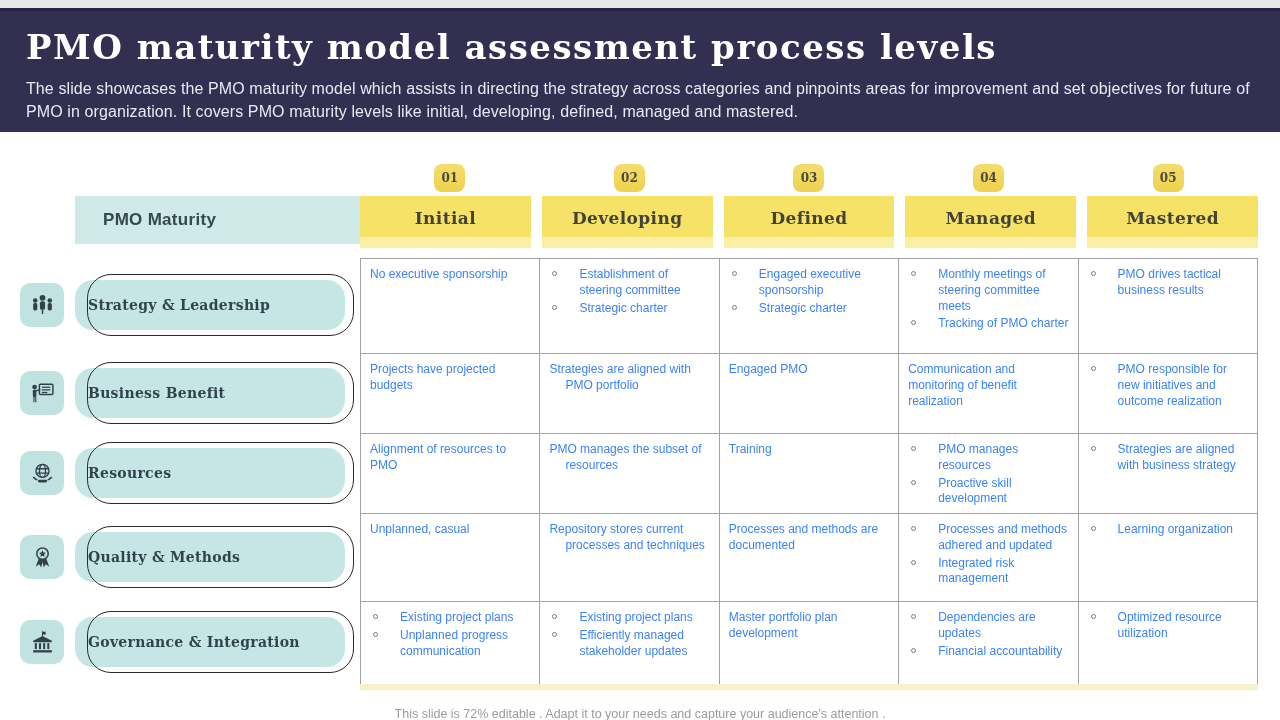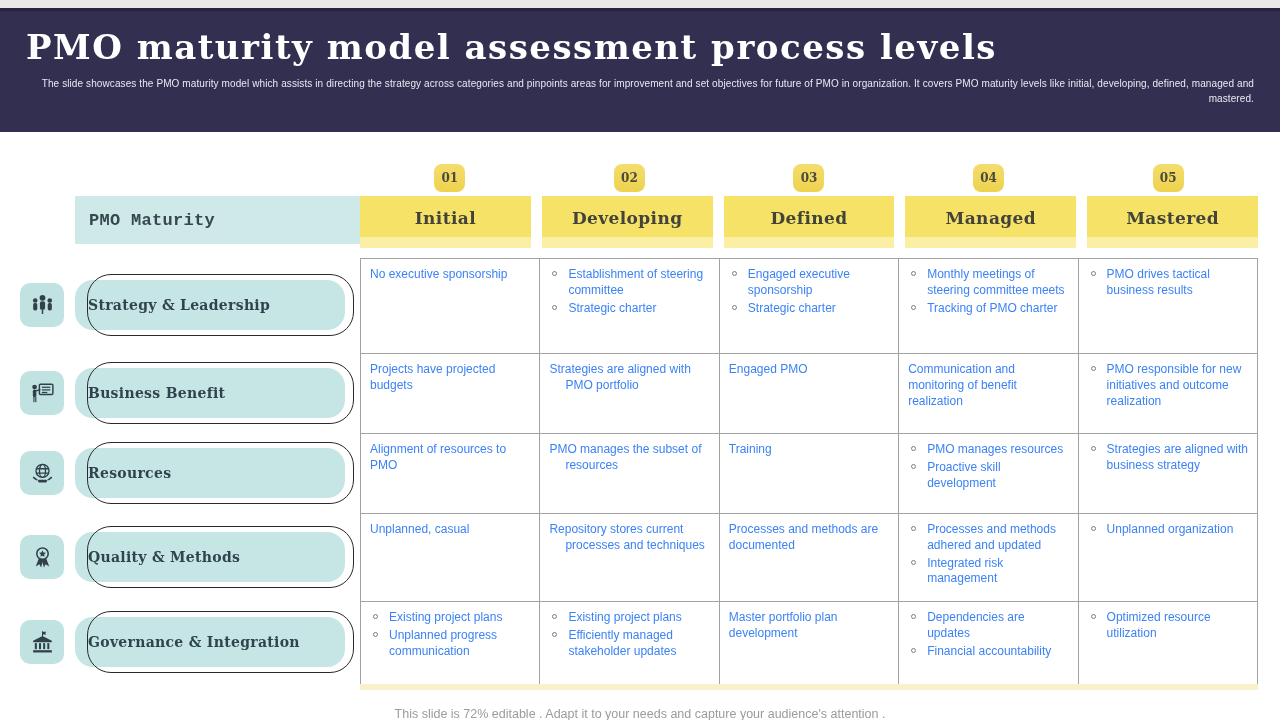--- a/index.html
+++ b/index.html
@@ -13,39 +13,39 @@
     position:absolute; left:0; top:0; width:1280px; height:124px;
     background:#322f51; border-top:3px solid #262343;
   }
   .slide-title {
     position:absolute; left:26px; top:16px; color:#ffffff;
     font-family:"DejaVu Serif","Liberation Serif",serif;
     font-weight:bold; font-size:34px; letter-spacing:1.5px; white-space:nowrap;
   }
   .slide-subtitle {
     position:absolute; left:26px; top:66px; width:1228px;
-    color:#e9e9f2; font-size:10px; line-height:1.45; letter-spacing:0.1px;text-align:right;
+    color:#e9e9f2; font-size:16px; line-height:1.45; letter-spacing:0.1px;
   }
   
   .badges {
     position:absolute; left:360px; top:155px; width:898px; height:30px;
     display:grid; grid-template-columns:repeat(5,1fr); justify-items:center; align-items:center;
   }
   .badge {
     width:31px; height:28px; border-radius:8px;
     background:linear-gradient(to bottom,#f4dd6d 0%,#eed24e 100%);
     display:flex; align-items:center; justify-content:center;
     font-family:"DejaVu Serif","Liberation Serif",serif; font-weight:bold;
     font-size:12px; color:#4b4b3a;
   }
   
   .corner-cell {
     position:absolute; left:75px; top:188px; width:313px; height:48px;
-    background:#cfe9e8; display:flex; align-items:center; padding-left:14px;
-    font-family:Liberation Mono, monospace; font-weight:bold;
+    background:#cfe9e8; display:flex; align-items:center; padding-left:28px;
+    font-family:Liberation Sans, sans-serif; font-weight:bold;
     font-size:17px; color:#35474f; letter-spacing:0.3px;
   }
   .colheads {
     position:absolute; left:360px; top:188px; width:898px; height:52px;
     display:grid; grid-template-columns:repeat(5,1fr); column-gap:11px;
   }
   .colhead {
     background:linear-gradient(to bottom,#f7e268 0%,#f7e268 79%,#fbefa6 79%,#fbefa6 100%);
     display:flex; align-items:center; justify-content:center;
     font-family:"DejaVu Serif","Liberation Serif",serif; font-weight:bold;
@@ -58,21 +58,21 @@
     grid-template-rows:95px 80px 80px 88px 83px;
     border-top:1px solid #a2a2a2; border-left:1px solid #a2a2a2;
   }
   .cell {
     border-right:1px solid #a2a2a2; border-bottom:1px solid #a2a2a2;
     padding:8px 8px 6px 9px; color:#3b82f6; font-size:12px; line-height:1.32;
     overflow:hidden;
   }
   .cell-text { }
   .cell-text.hang { padding-left:16px; text-indent:-16px; }
-  .bullet-item { display:flex; gap:11px; margin-bottom:2px; }
+  .bullet-item { display:flex; gap:22px; margin-bottom:2px; }
   .bullet-dot {
     flex:none; width:5px; height:5px; border:1px solid #7c7c7c; border-radius:50%;
     margin-top:4px; margin-left:3px;
   }
   .bottom-strip {
     position:absolute; left:360px; top:676px; width:898px; height:6px;
     background:#f8f1c9;
   }
   
   .icon-tile {
@@ -221,21 +221,21 @@
           <span>Processes and methods adhered and updated</span>
         </div>
         <div class="bullet-item">
           <span class="bullet-dot"></span>
           <span>Integrated risk management</span>
         </div>
       </div>
       <div class="cell">
         <div class="bullet-item">
           <span class="bullet-dot"></span>
-          <span>Unplanned organization</span>
+          <span>Learning organization</span>
         </div>
       </div>
       <div class="cell">
         <div class="bullet-item">
           <span class="bullet-dot"></span>
           <span>Existing project plans</span>
         </div>
         <div class="bullet-item">
           <span class="bullet-dot"></span>
           <span>Unplanned progress communication</span>

